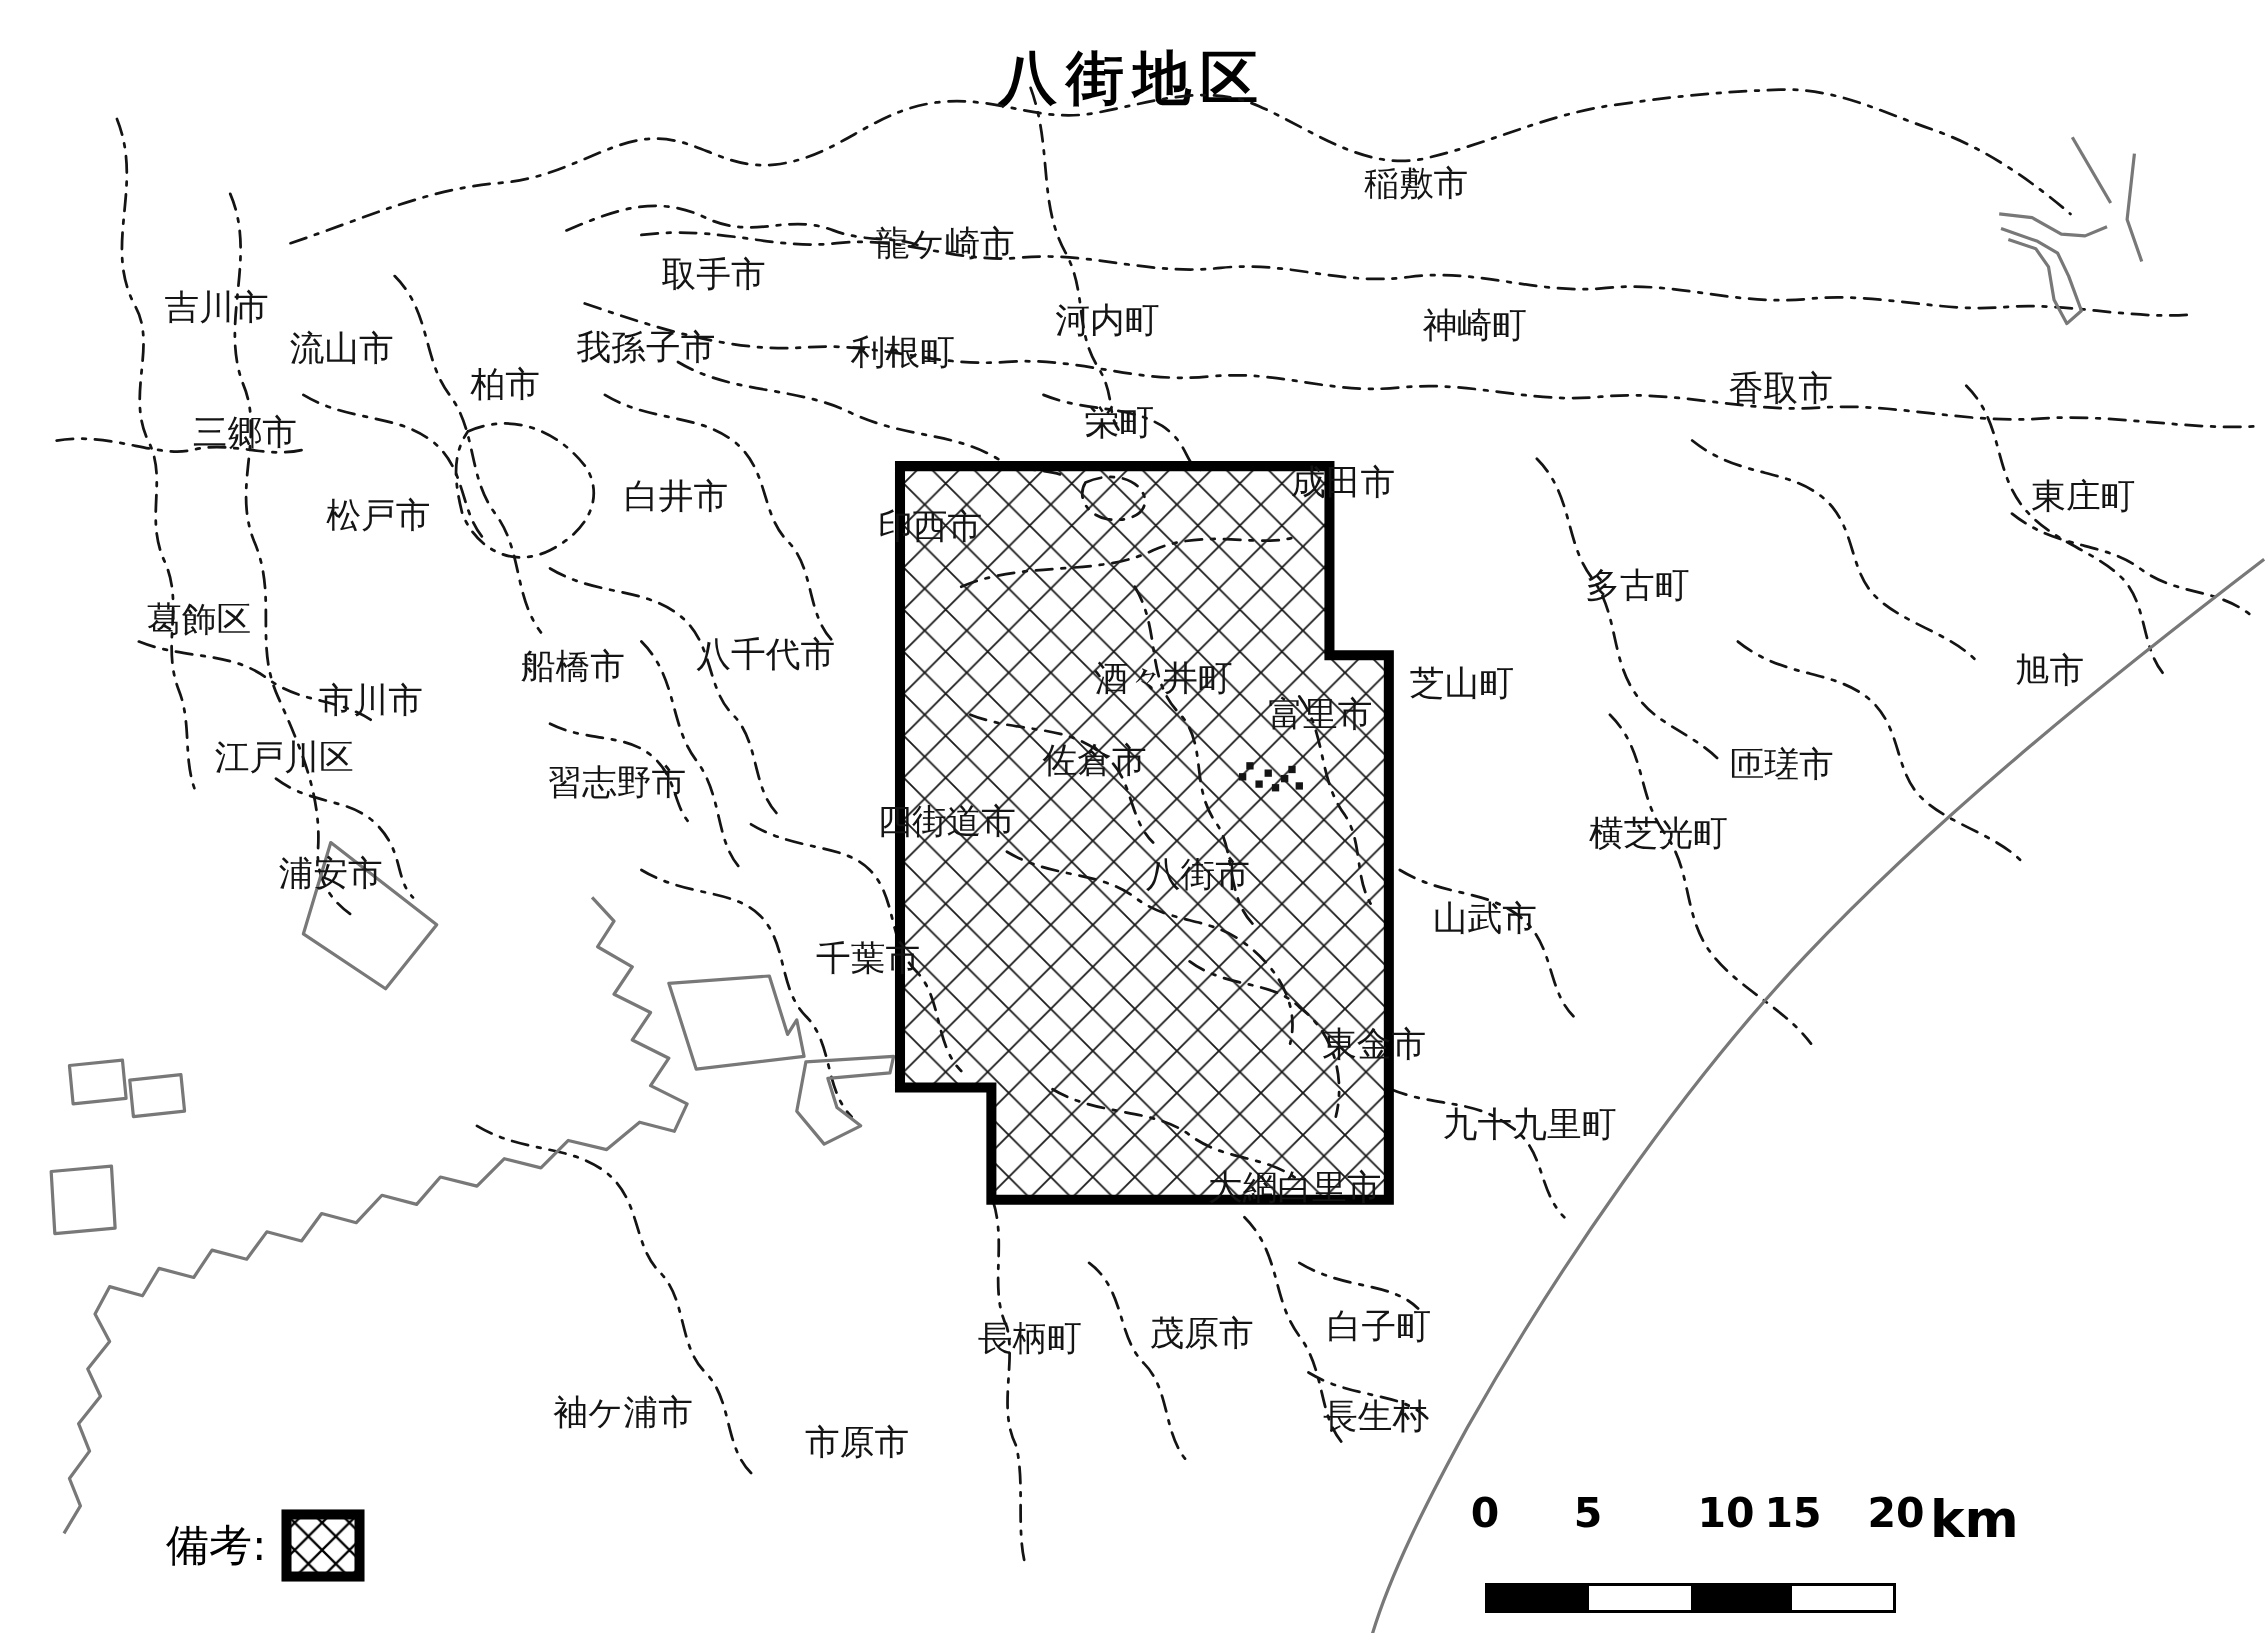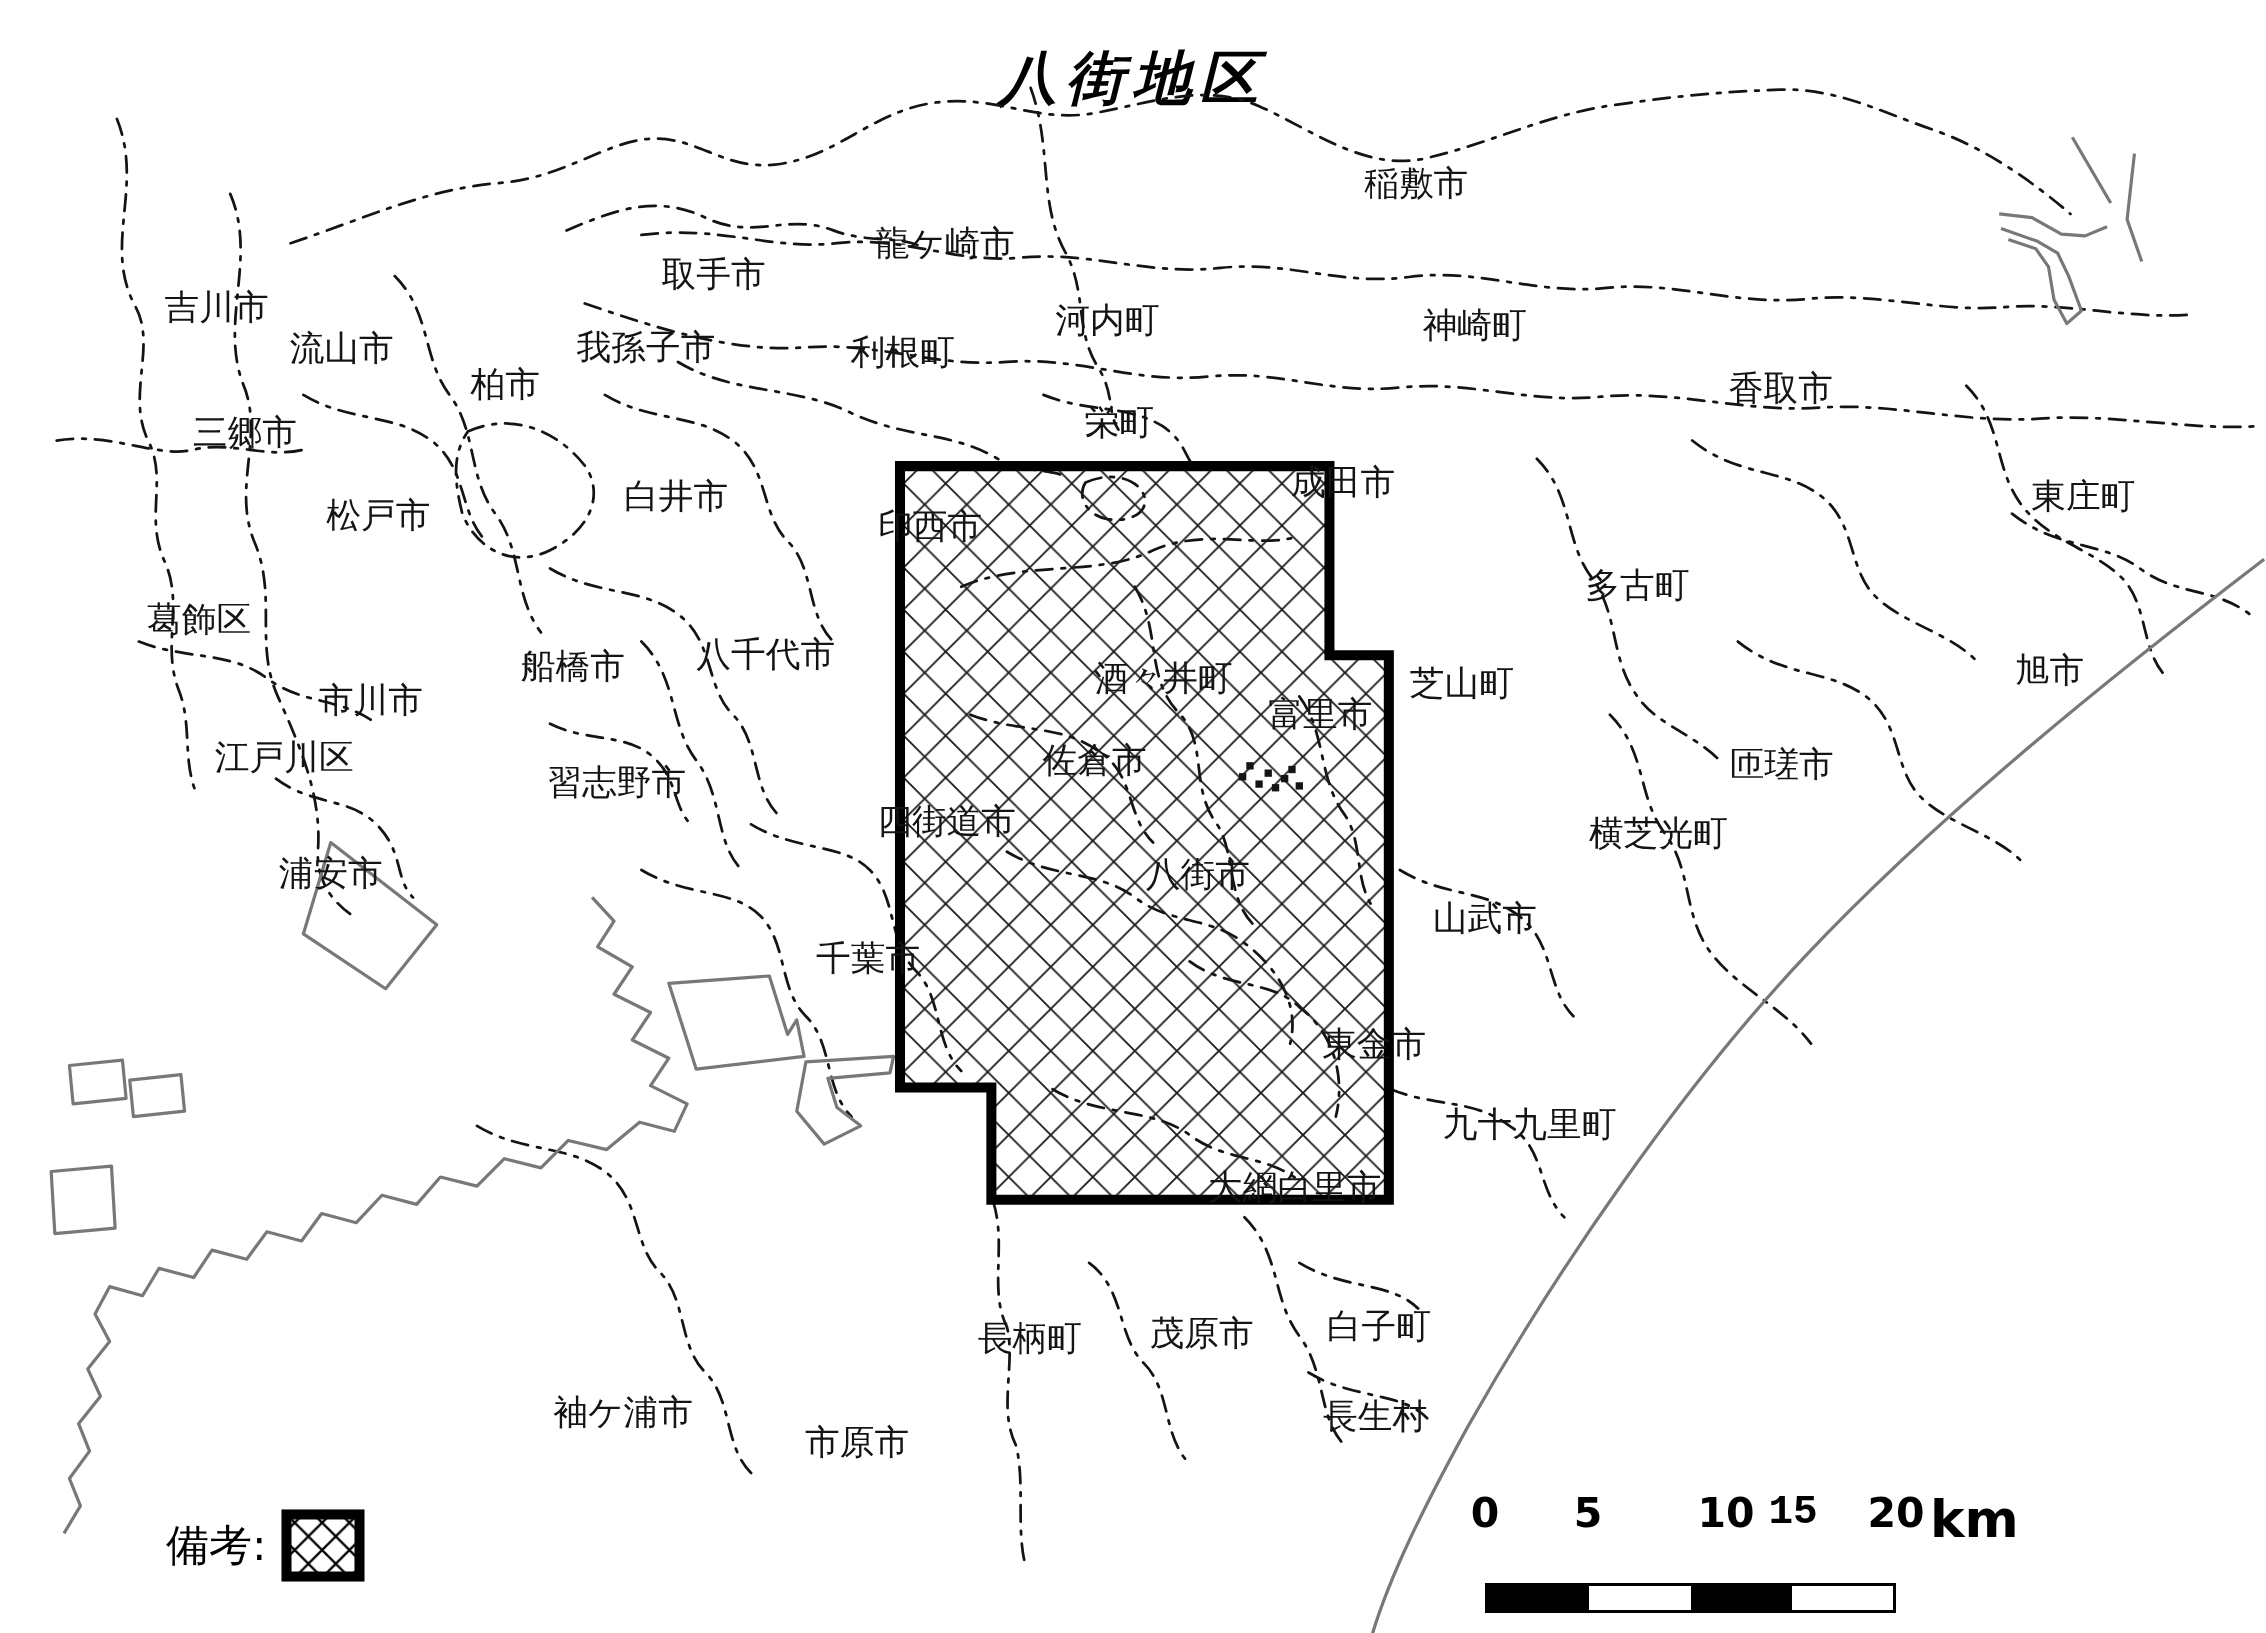--- a/index.html
+++ b/index.html
@@ -2,21 +2,21 @@
 <html style="font-size:14.6px"><head>
 <meta charset="utf-8">
 <style>
   html,body { margin:0; padding:0; background:#ffffff; }
   .page {
     position:relative; width:2266px; height:1634px; background:#ffffff;
     font-family:"DejaVu Sans","Liberation Sans",sans-serif; overflow:hidden;
   }
   .map-title {
     position:absolute; top:40px; left:0; width:100%; text-align:center;
-    font-size:58px; font-weight:bold; letter-spacing:9.1px; color:#000;font-style:italic;
+    font-size:58px; font-weight:bold; letter-spacing:9.1px; color:#000;
   }
   svg.map { position:absolute; left:0; top:0; }
   .boundary { fill:none; stroke:#141414; stroke-width:3; stroke-dasharray:18 10 4 10; stroke-linecap:round; }
   .coast { fill:none; stroke:#787878; stroke-width:3.5; stroke-linejoin:round; }
   .photo-area { fill:url(#xhatch); stroke:#000000; stroke-width:11; stroke-linejoin:miter; }
   .dot { fill:#141414; }
   .place-label { font-size:38px; fill:#141414; text-anchor:middle; font-family:"DejaVu Sans","Liberation Sans",sans-serif; }
   .legend {
     position:absolute; left:166px; top:1509px; display:flex; align-items:center;
     font-size:43px; font-weight:normal; color:#000;
@@ -168,21 +168,21 @@
         </pattern>
       </defs>
       <rect x="6" y="6" width="80" height="68" fill="url(#xh2)" stroke="#000" stroke-width="11"></rect>
     </svg>
   </div>
 
   <div class="scalebar-ticks">
       <span class="tick" style="left: 1485px;">0</span>
       <span class="tick" style="left: 1588px;">5</span>
       <span class="tick" style="left: 1726px; text-align: right;">10</span>
-      <span class="tick" style="left: 1793px; font-family: Liberation Mono, monospace;">15</span>
+      <span class="tick" style="left: 1793px;">15</span>
       <span class="tick" style="left: 1896px;">20</span>
     </div>
   <span class="scalebar-unit">km</span>
   <div class="scalebar-bar">
       <div class="seg" style="background: rgb(0, 0, 0);"></div>
       <div class="seg" style="background: rgb(255, 255, 255);"></div>
       <div class="seg" style="background: rgb(0, 0, 0);"></div>
       <div class="seg" style="background: rgb(255, 255, 255);"></div>
     </div>
 

